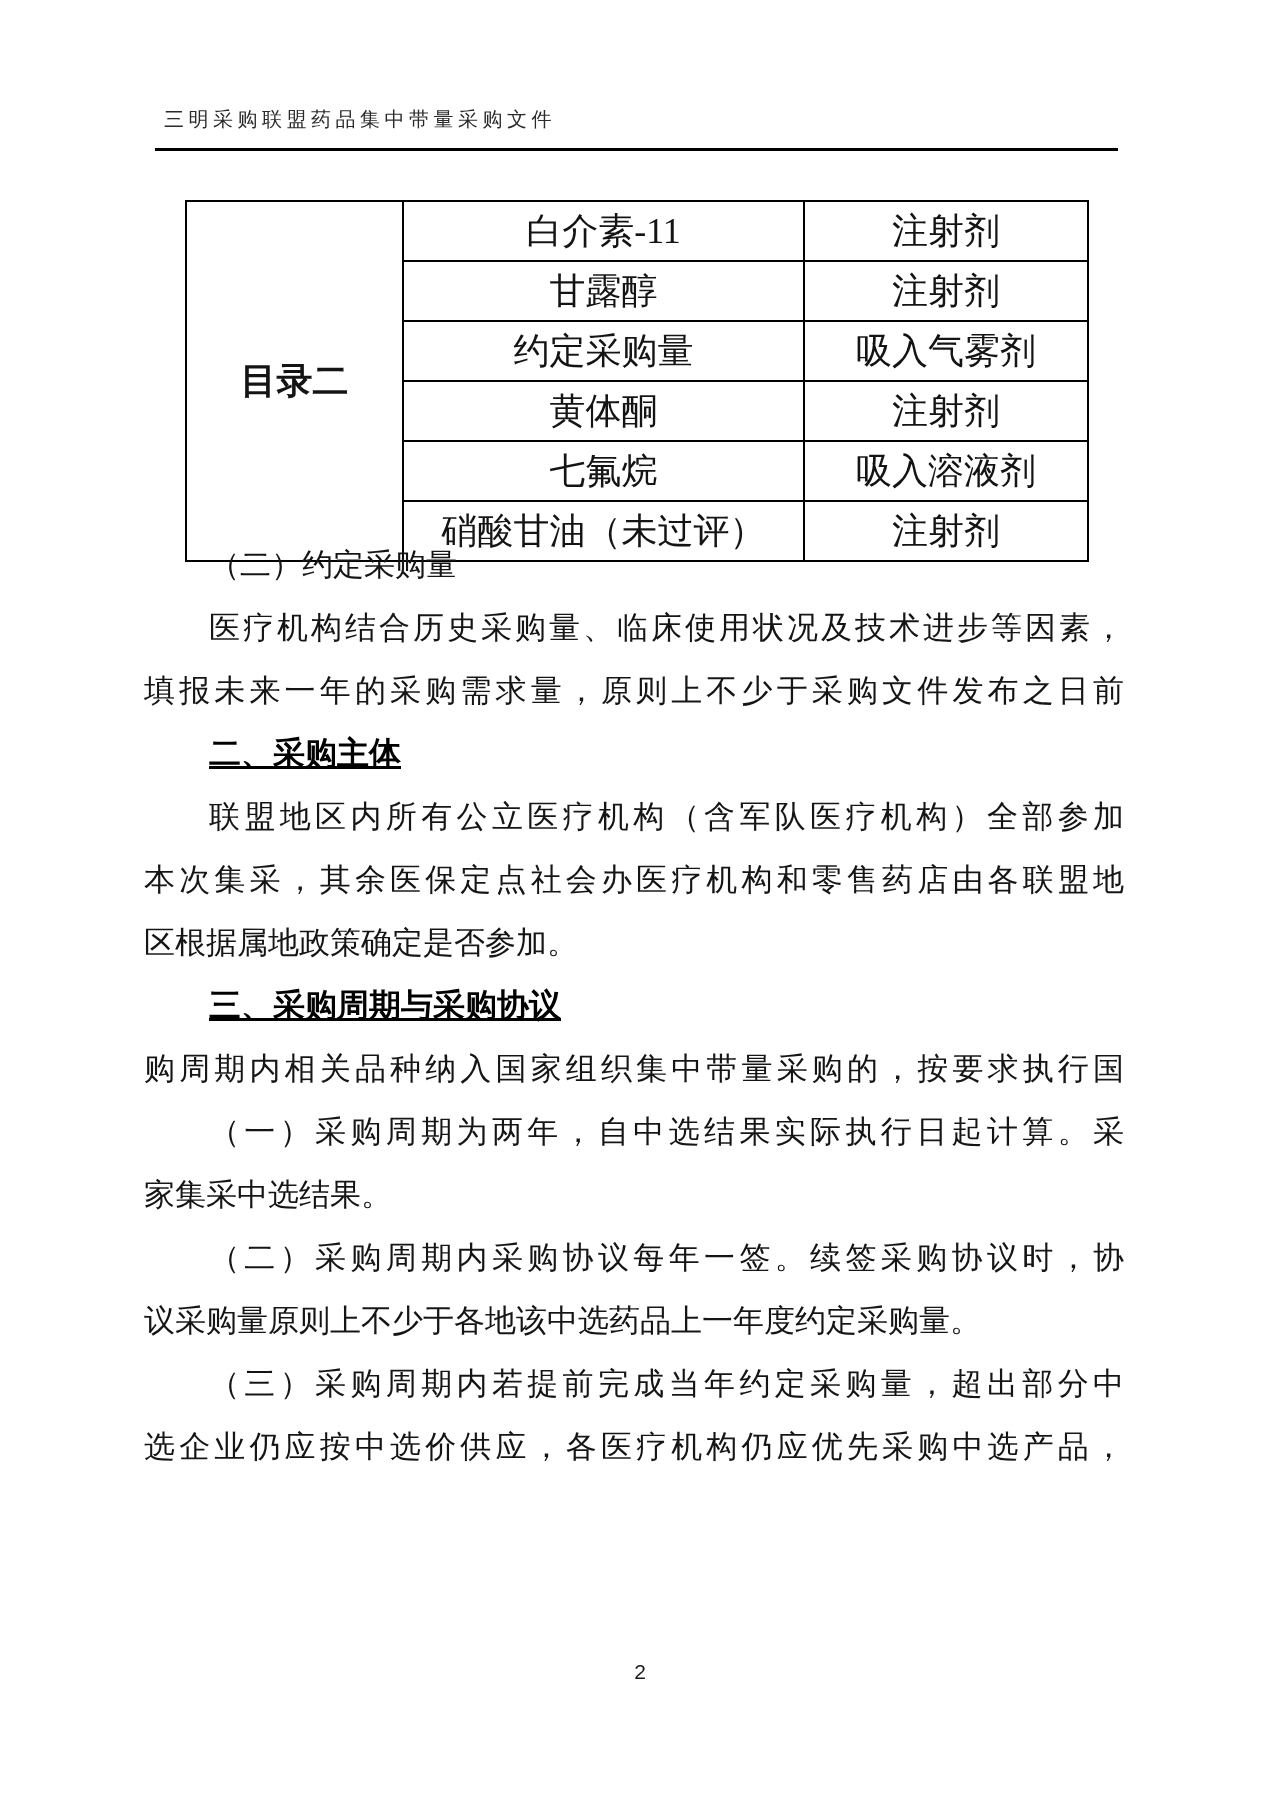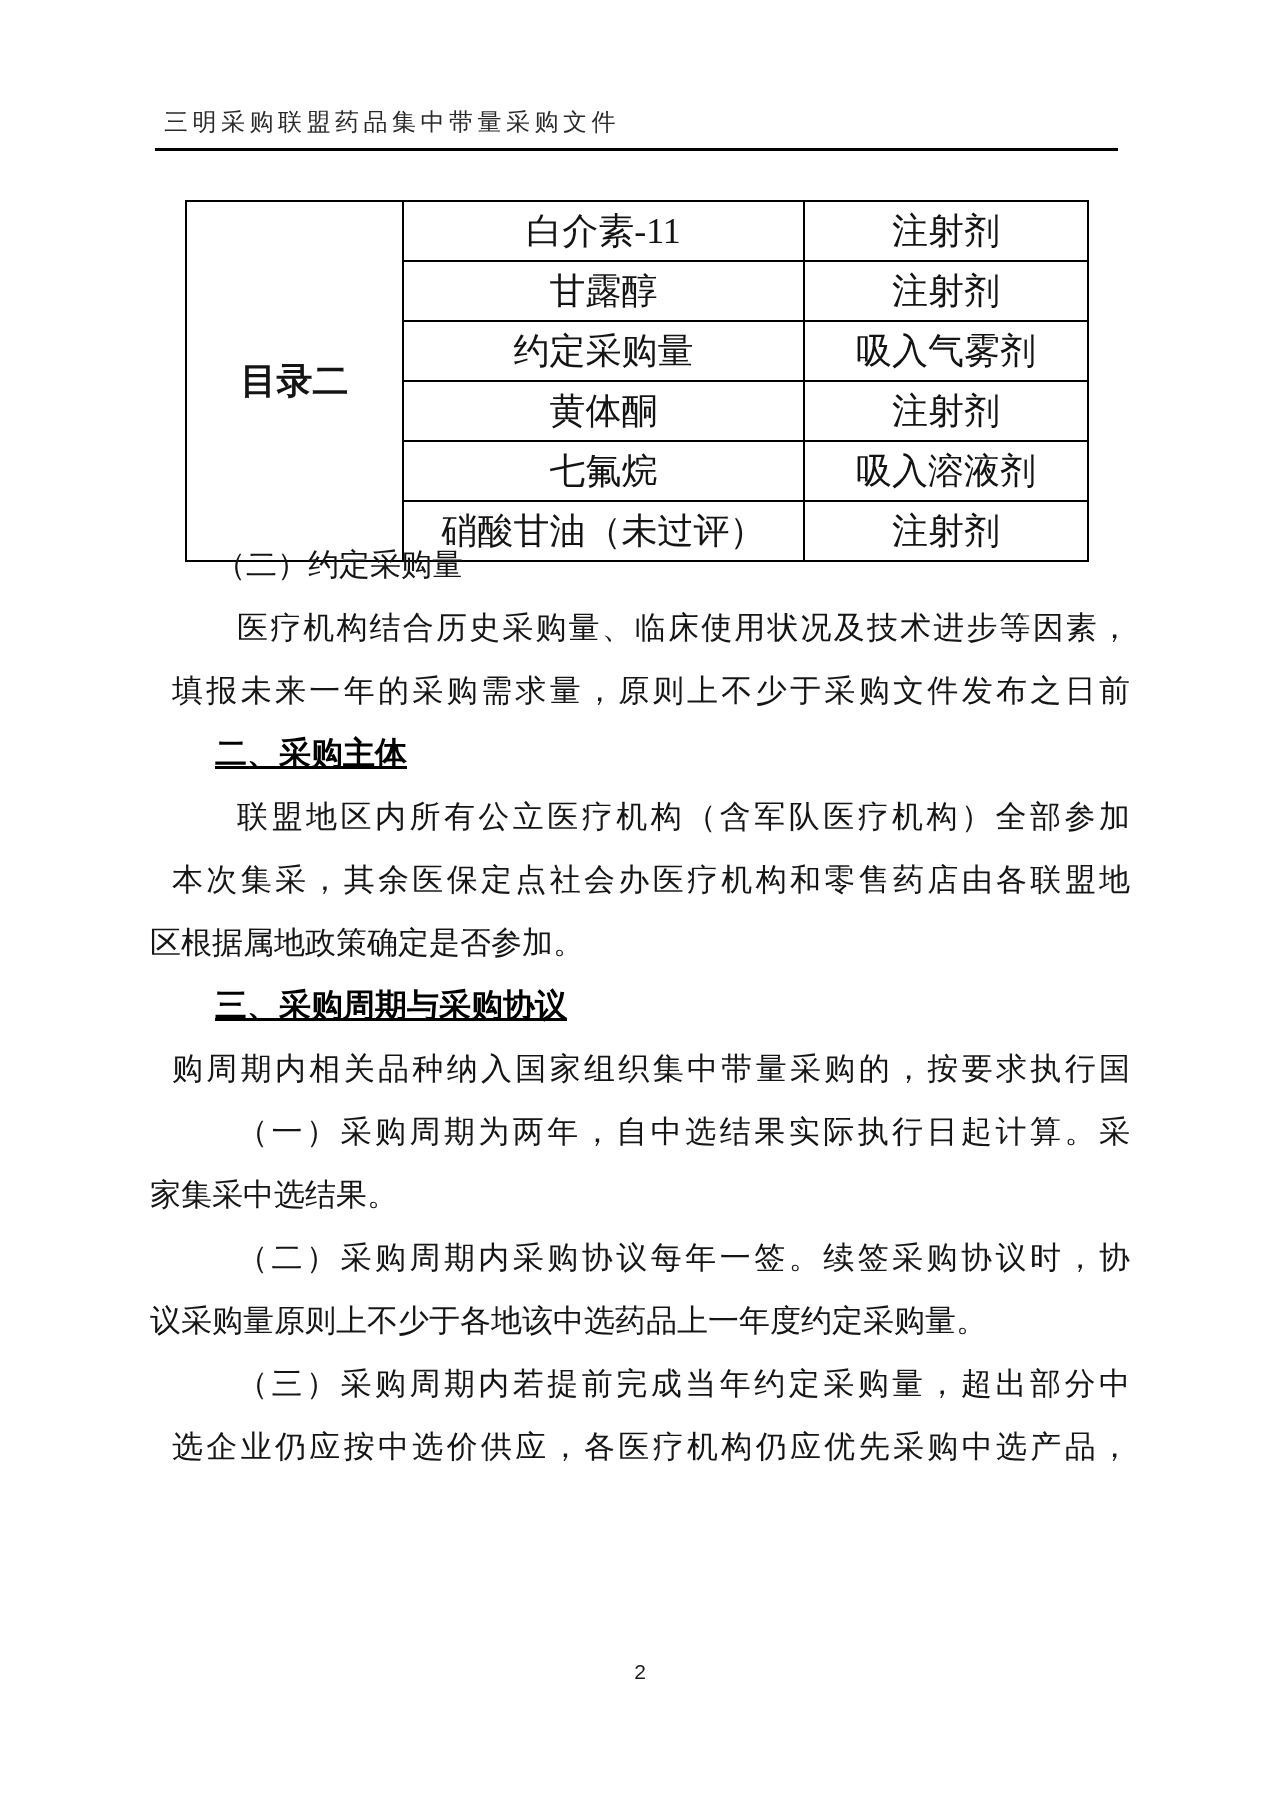--- a/index.html
+++ b/index.html
@@ -8,21 +8,21 @@
     width:1280px; height:1810px;
     background:#ffffff;
     font-family:"Liberation Serif","DejaVu Serif",serif;
     color:#111;
     overflow:hidden;
   }
 
   
   .header-title {
     position:absolute; left:164px; top:106px;
-    font-size:24px; letter-spacing:4.5px; color:#2a2a2a;
+    font-size:20px; letter-spacing:4.5px; color:#2a2a2a;
   }
   .header-rule {
     position:absolute; left:155px; top:148px;
     width:963px; height:0;
     border-top:3px solid #000;
   }
 
   
   table.catalog {
     position:absolute; left:185px; top:200px;
@@ -31,32 +31,31 @@
   table.catalog td {
     border:2px solid #000;
     text-align:center; vertical-align:middle;
     font-size:36px; height:54px; padding:2px;
     color:#141414;
   }
   td.group-cell { font-weight:700; font-size:30px; color:#000;border-radius:9px; }
 
   
   .body-text {
-    position:absolute; left:150px; top:533px; width:980px;
+    position:absolute; left:144px; top:533px; width:980px;
   }
   .bl {
     height:63px; line-height:63px;
     font-size:31px; color:#151515;
     white-space:nowrap;
   }
   .bl.fill {
     white-space:normal;
     text-align:justify;
     text-align-last:justify;
-    margin-left:22px;
   }
   .bl.indent { text-indent:65px; }
   .bl.bh {
     font-family:"Liberation Sans","DejaVu Sans",sans-serif;
     font-weight:700; font-size:32px; color:#000;text-decoration:underline;
   }
 
   
   .page-num {
     position:absolute; left:0; top:1660px; width:1280px;

